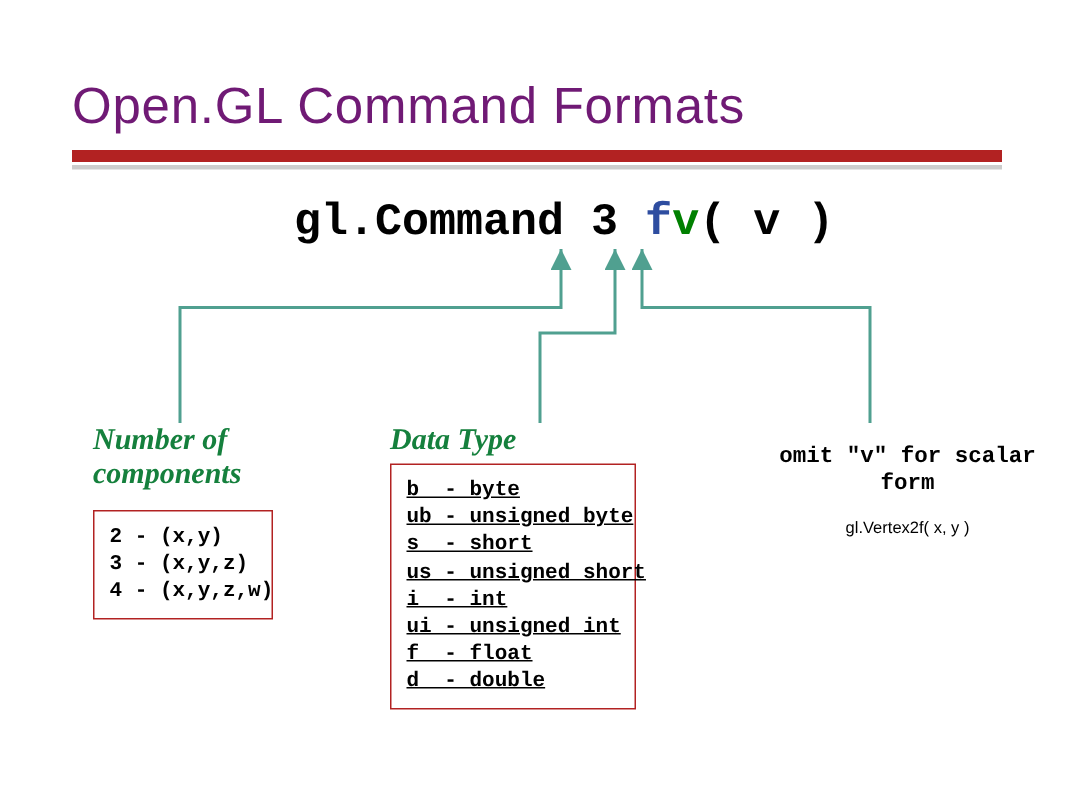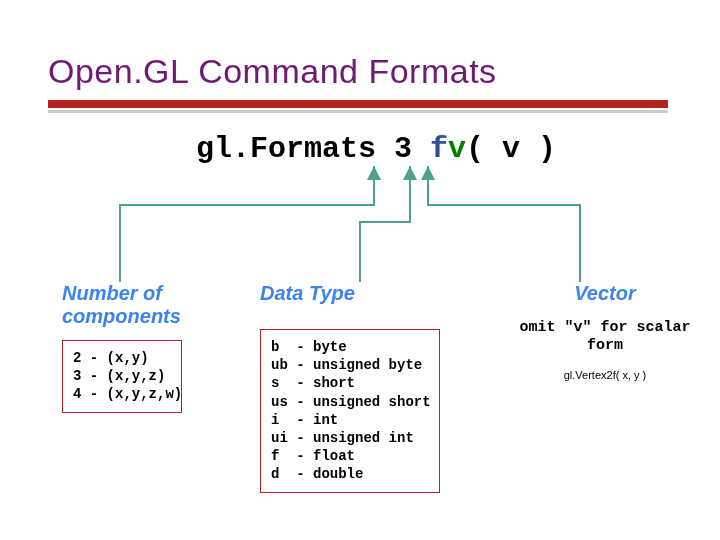--- a/index.html
+++ b/index.html
@@ -44,25 +44,25 @@
 
   
   .arrows {
     position: absolute;
     left: 0; top: 0;
     width: 720px; height: 540px;
     pointer-events: none;
   }
 
   .section-heading {
-    font-family: Liberation Sans, sans-serif;
+    font-family: Liberation Serif, serif;
     font-weight: bold;
     font-style: italic;
     font-size: 20px;
-    color: #3b82f6;
+    color: #15803d;
   }
 
   
   .col-num {
     position: absolute;
     left: 62px;
     top: 282px;
     width: 160px;
   }
   .box {
@@ -78,21 +78,21 @@
   .num-box { margin-top: 12px; width: 120px; }
 
   
   .col-data {
     position: absolute;
     left: 260px;
     top: 282px;
     width: 210px;
   }
   .data-heading { text-align: left; }
-  .data-box { margin-top: 24px; width: 180px; }
+  .data-box { margin-top: 4px; width: 164px; text-decoration: underline; }
 
   
   .col-vec {
     position: absolute;
     left: 500px;
     top: 282px;
     width: 210px;
   }
   .vec-heading { text-align: center; }
   .vec-note {
@@ -114,21 +114,21 @@
 </head>
 <body>
 
 <div class="title">Open.GL Command Formats</div>
 
 <div class="rule-wrap">
   <div class="rule-red"></div>
   <div class="rule-shadow"></div>
 </div>
 
-<div class="command"><span class="cmd-black">gl.Formats</span><span class="cmd-black"> </span><span class="cmd-black">3</span><span class="cmd-black"> </span><span class="cmd-blue">f</span><span class="cmd-green">v</span><span class="cmd-black">( v )</span></div>
+<div class="command"><span class="cmd-black">gl.Command</span><span class="cmd-black"> </span><span class="cmd-black">3</span><span class="cmd-black"> </span><span class="cmd-blue">f</span><span class="cmd-green">v</span><span class="cmd-black">( v )</span></div>
 
 <svg class="arrows" viewBox="0 0 720 540">
   <defs>
     <marker id="ah" viewBox="0 0 10 10" refX="10" refY="5" markerWidth="7" markerHeight="7" orient="auto">
       <path d="M 0 0 L 10 5 L 0 10 z" fill="#50a090"></path>
     </marker>
   </defs>
 
   <polyline points="120,282 120,205 374,205 374,166" fill="none" stroke="#50a090" stroke-width="2" marker-end="url(#ah)"></polyline>
 
@@ -151,17 +151,16 @@
 ub - unsigned byte
 s  - short
 us - unsigned short
 i  - int
 ui - unsigned int
 f  - float
 d  - double</div>
 </div>
 
 <div class="col-vec">
-  <div class="section-heading vec-heading">Vector</div>
   <div class="vec-note">omit "v" for
 scalar form</div>
   <div class="vec-example">gl.Vertex2f( x, y )</div>
 </div>
 
 </body></html>

